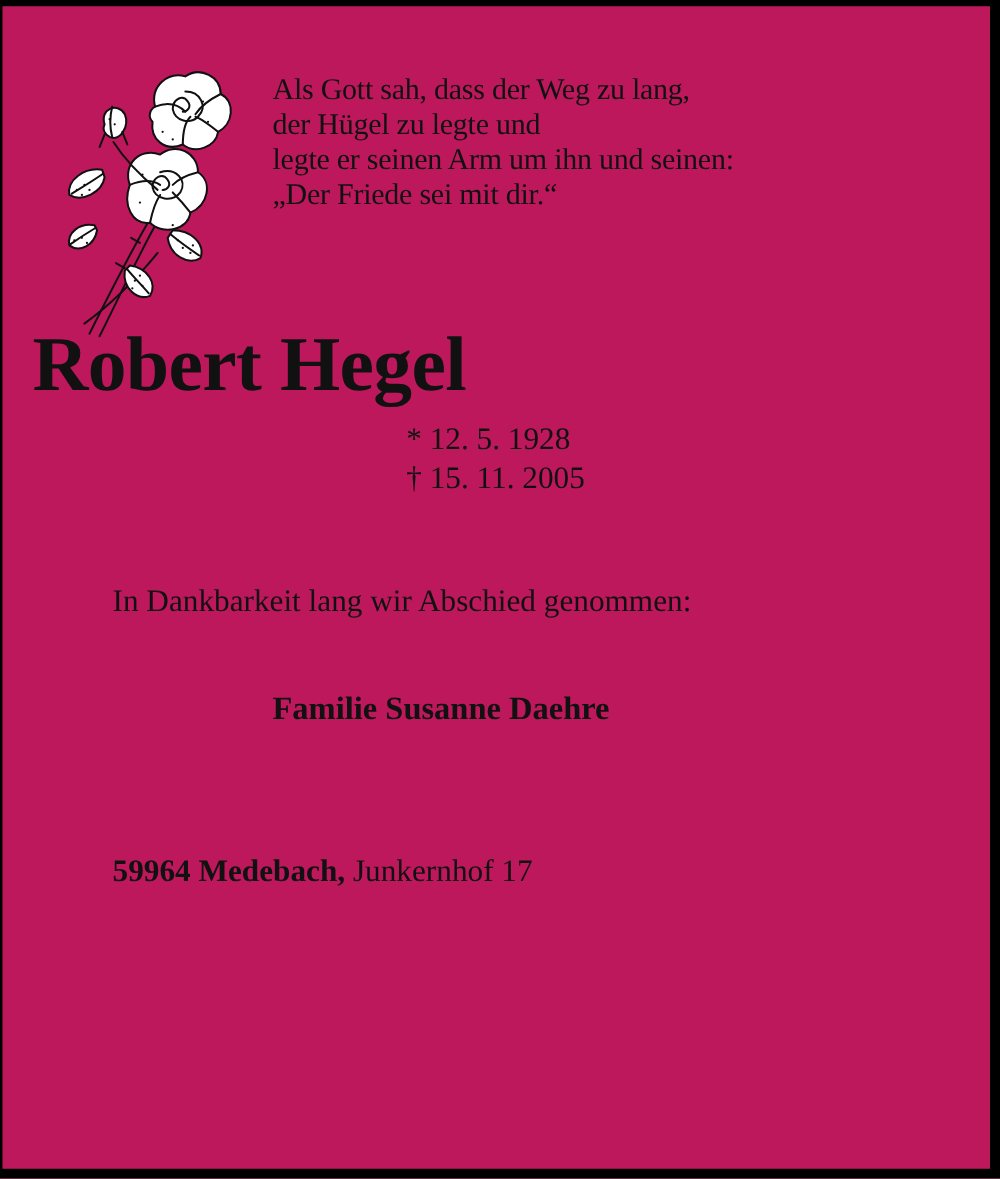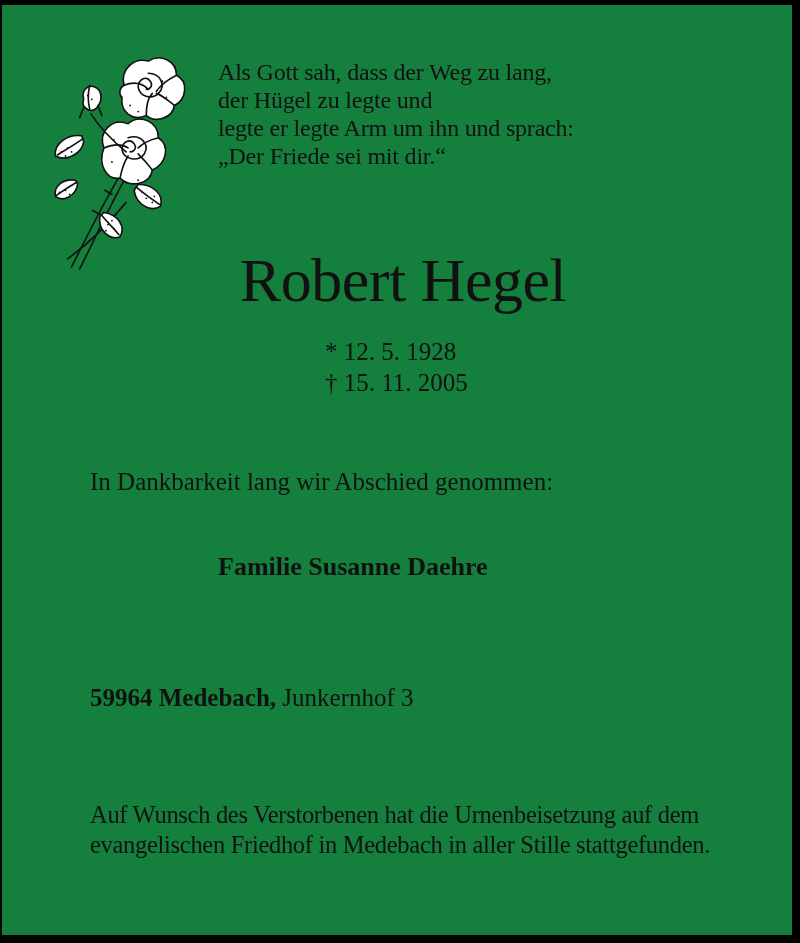--- a/index.html
+++ b/index.html
@@ -5,21 +5,21 @@
   html, body {
     margin: 0;
     padding: 0;
     background: #ffffff;
   }
   .page {
     position: relative;
     width: 800px;
     height: 943px;
     box-sizing: border-box;
-    background: #15803d;
+    background: #be185d;
     color: #111111;
     font-family: "Liberation Serif", "DejaVu Serif", serif;
     border-top: 5px solid #000000;
     border-right: 8px solid #000000;
     border-bottom: 8px solid #000000;
     border-left: 2px solid #000000;
     overflow: hidden;
   }
   .rose {
     position: absolute;
@@ -36,25 +36,25 @@
     font-size: 24px;
     line-height: 28px;
     letter-spacing: -0.2px;
     white-space: nowrap;
   }
   .name {
     position: absolute;
     left: 0;
     right: 0;
     top: 244px;
-    margin: 0;
+    margin: 12px;
     padding-left: 12px;
-    text-align: center;
+    text-align: left;
     font-size: 62px;
-    font-weight: normal;
+    font-weight: bold;
     line-height: 1;
     letter-spacing: -0.5px;
   }
   .dates {
     position: absolute;
     left: 323px;
     top: 331px;
     font-size: 25px;
     line-height: 31px;
     white-space: nowrap;
@@ -162,38 +162,34 @@
           <circle cx="72" cy="88" r="0.9"></circle>
         <circle cx="46" cy="44" r="0.9"></circle>
           <circle cx="50" cy="48" r="0.9"></circle>
       </g>
     </svg>
   </div>
 
   <div class="poem">
     <div>Als Gott sah, dass der Weg zu lang,</div>
     <div>der Hügel zu legte und</div>
-    <div>legte er legte Arm um ihn und sprach:</div>
+    <div>legte er seinen Arm um ihn und seinen:</div>
     <div>„Der Friede sei mit dir.“</div>
   </div>
 
   <h1 class="name">Robert Hegel</h1>
 
   <div class="dates">
     <div>* 12. 5. 1928</div>
     <div>† 15. 11. 2005</div>
   </div>
 
   <div class="farewell">In Dankbarkeit lang wir Abschied genommen:</div>
 
   <div class="family">Familie Susanne Daehre</div>
 
   <div class="address">
     <span class="bold">59964 Medebach,</span>
-    <span>Junkernhof 3</span>
+    <span>Junkernhof 17</span>
   </div>
 
-  <div class="closing">
-    <div>Auf Wunsch des Verstorbenen hat die Urnenbeisetzung auf dem</div>
-    <div>evangelischen Friedhof in Medebach in aller Stille stattgefunden.</div>
-  </div>
 
 </div>
 
 </body></html>

